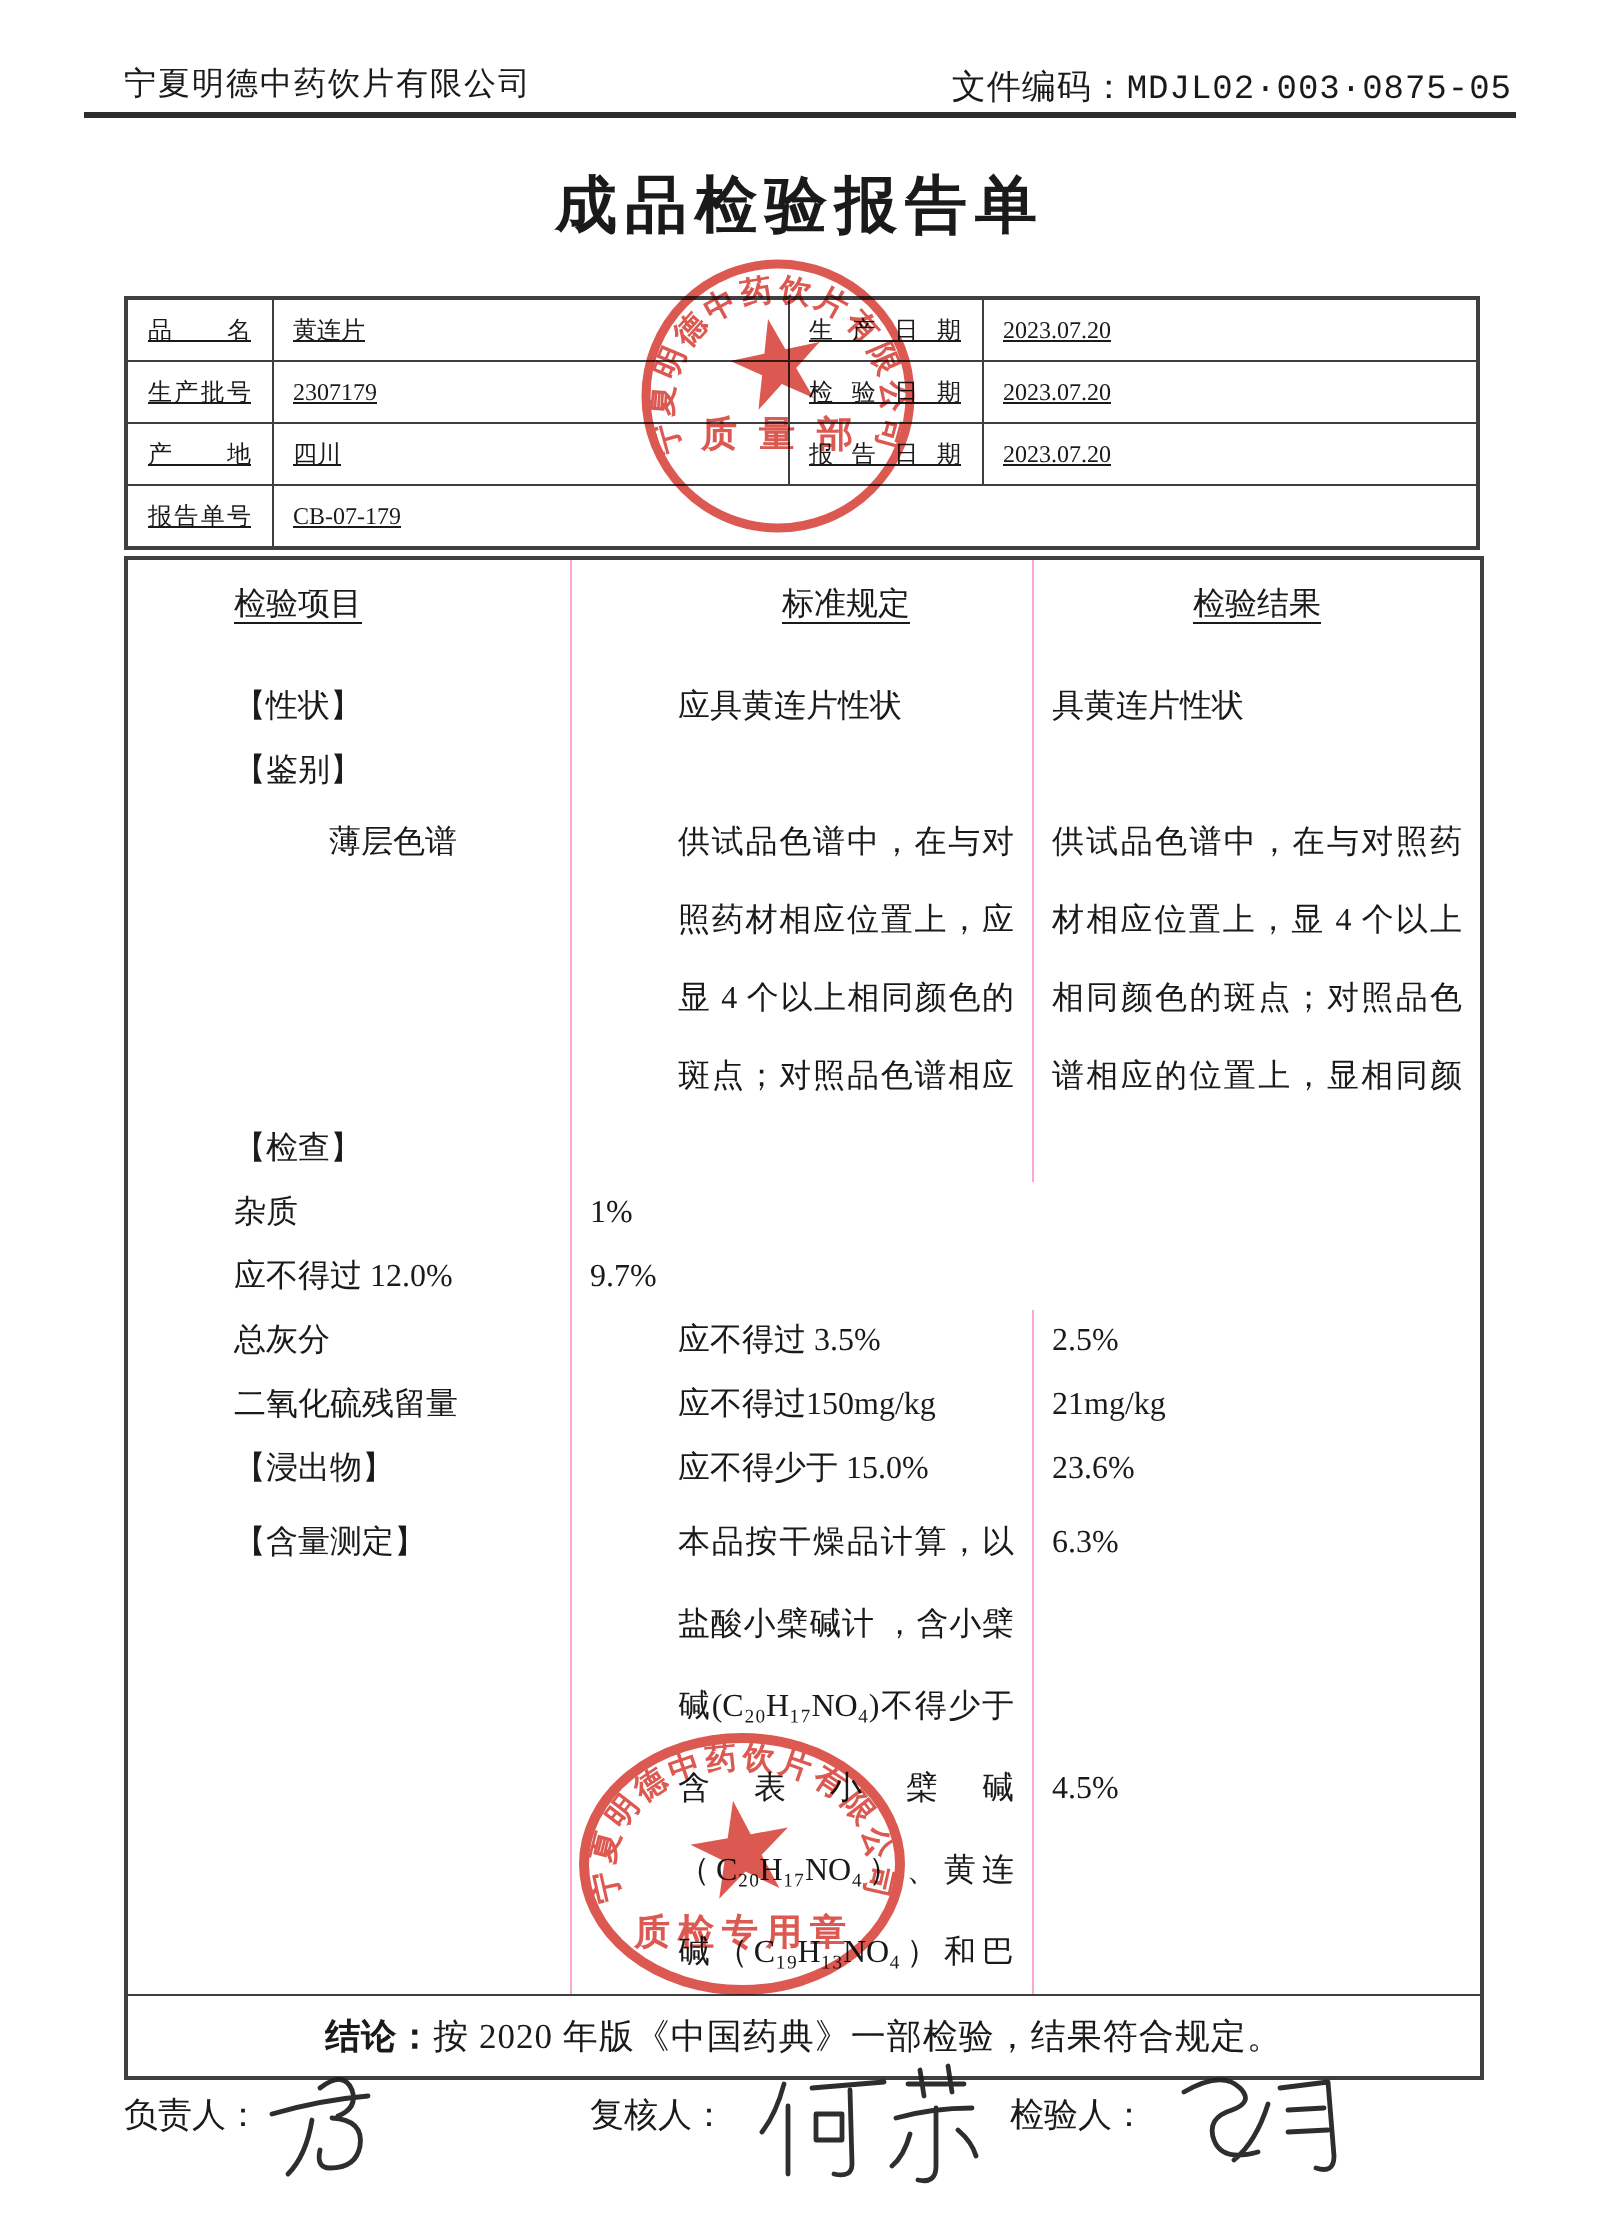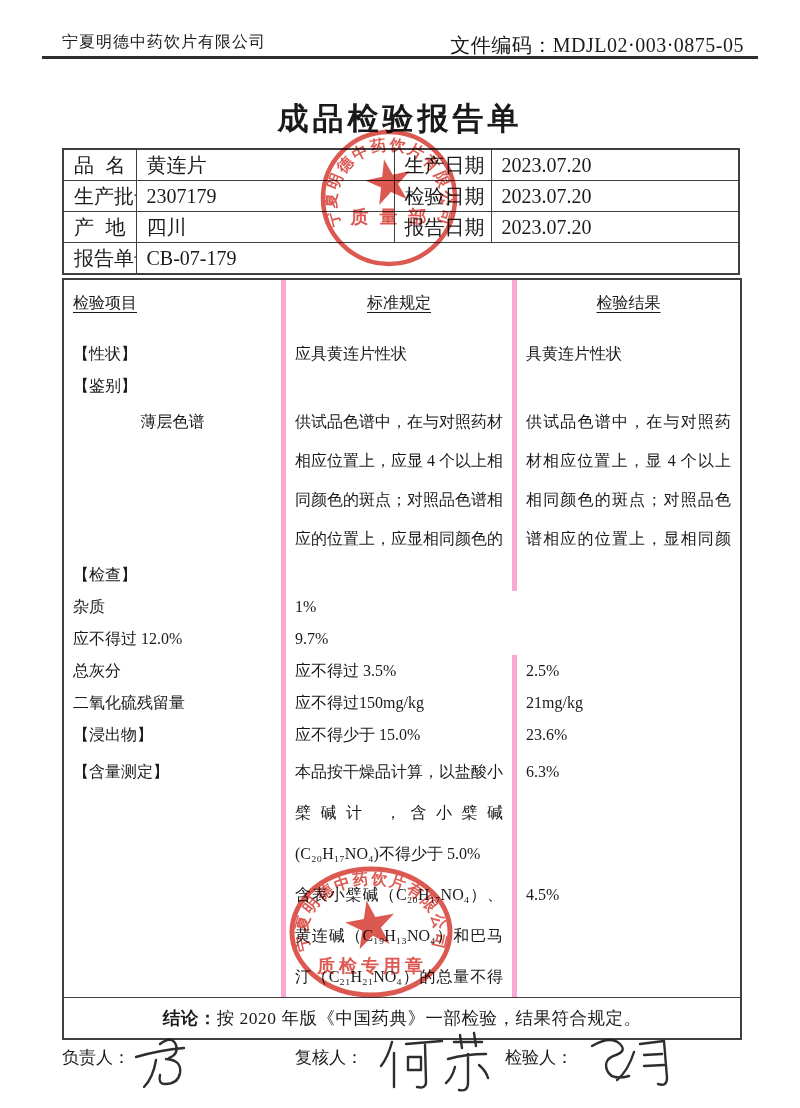--- a/index.html
+++ b/index.html
@@ -3,37 +3,37 @@
 <meta charset="utf-8">
 <style>
   html,body{margin:0;padding:0;background:#ffffff;}
   .page{
     position:relative;width:800px;height:1108px;background:#ffffff;
     font-family:"Liberation Serif","DejaVu Serif",serif;color:#1a1a1a;
     overflow:hidden;
   }
   
   .hdr-company{position:absolute;left:62px;top:32px;font-size:16px;letter-spacing:1px;}
-  .hdr-code{position:absolute;right:56px;top:32px;font-size:20px;letter-spacing:.5px;}
+  .hdr-code{position:absolute;right:44px;top:32px;font-size:17px;letter-spacing:.5px;font-family:Liberation Mono, monospace;}
   .hdr-rule{position:absolute;left:42px;right:42px;top:56px;height:3px;background:#2e2e2e;}
   
-  .title{position:absolute;left:0;right:0;top:82px;margin:16px;text-align:center;
+  .title{position:absolute;left:0;right:0;top:82px;margin:0;text-align:center;
          font-size:31px;font-weight:bold;letter-spacing:4px;}
   
   table.info{position:absolute;left:62px;top:148px;width:676px;border-collapse:collapse;
-             table-layout:fixed;font-size:20px;}
+             table-layout:fixed;font-size:12px;text-decoration:underline;}
   table.info td{border:1px solid #3f3f3f;height:30px;padding:0 10px;white-space:nowrap;overflow:hidden;}
   table.info{border:2px solid #3f3f3f;}
   td.lbl{text-align:justify;text-align-last:justify;}
   td.val{text-align:left;}
   
   .main{position:absolute;left:62px;top:278px;width:676px;border:2px solid #3f3f3f;font-size:16px;}
   .mt-row{display:grid;grid-template-columns:222px 231px 223px;}
   .mt-row .c{padding:0 9px;overflow:hidden;}
-  .mt-row .c1,.mt-row .c2{border-right:5px solid #f9a8d4;}
+  .mt-row .c1,.mt-row .c2{border-right:1px solid #f9a8d4;margin-left:44px;}
   .r-head{height:58px;}
   .r-head .c{padding-top:13px;line-height:20px;}
   .r-head .c2,.r-head .c3{text-align:center;}
   .hd{text-decoration:underline;text-underline-offset:4px;}
   .r-line{height:32px;}
   .r-line .c{line-height:32px;white-space:nowrap;}
   .r-tlc{height:157px;}
   .r-tlc .c{line-height:39px;text-align:justify;}
   .r-tlc .c1{text-align:center;}
   .r-amt{height:123px;}

